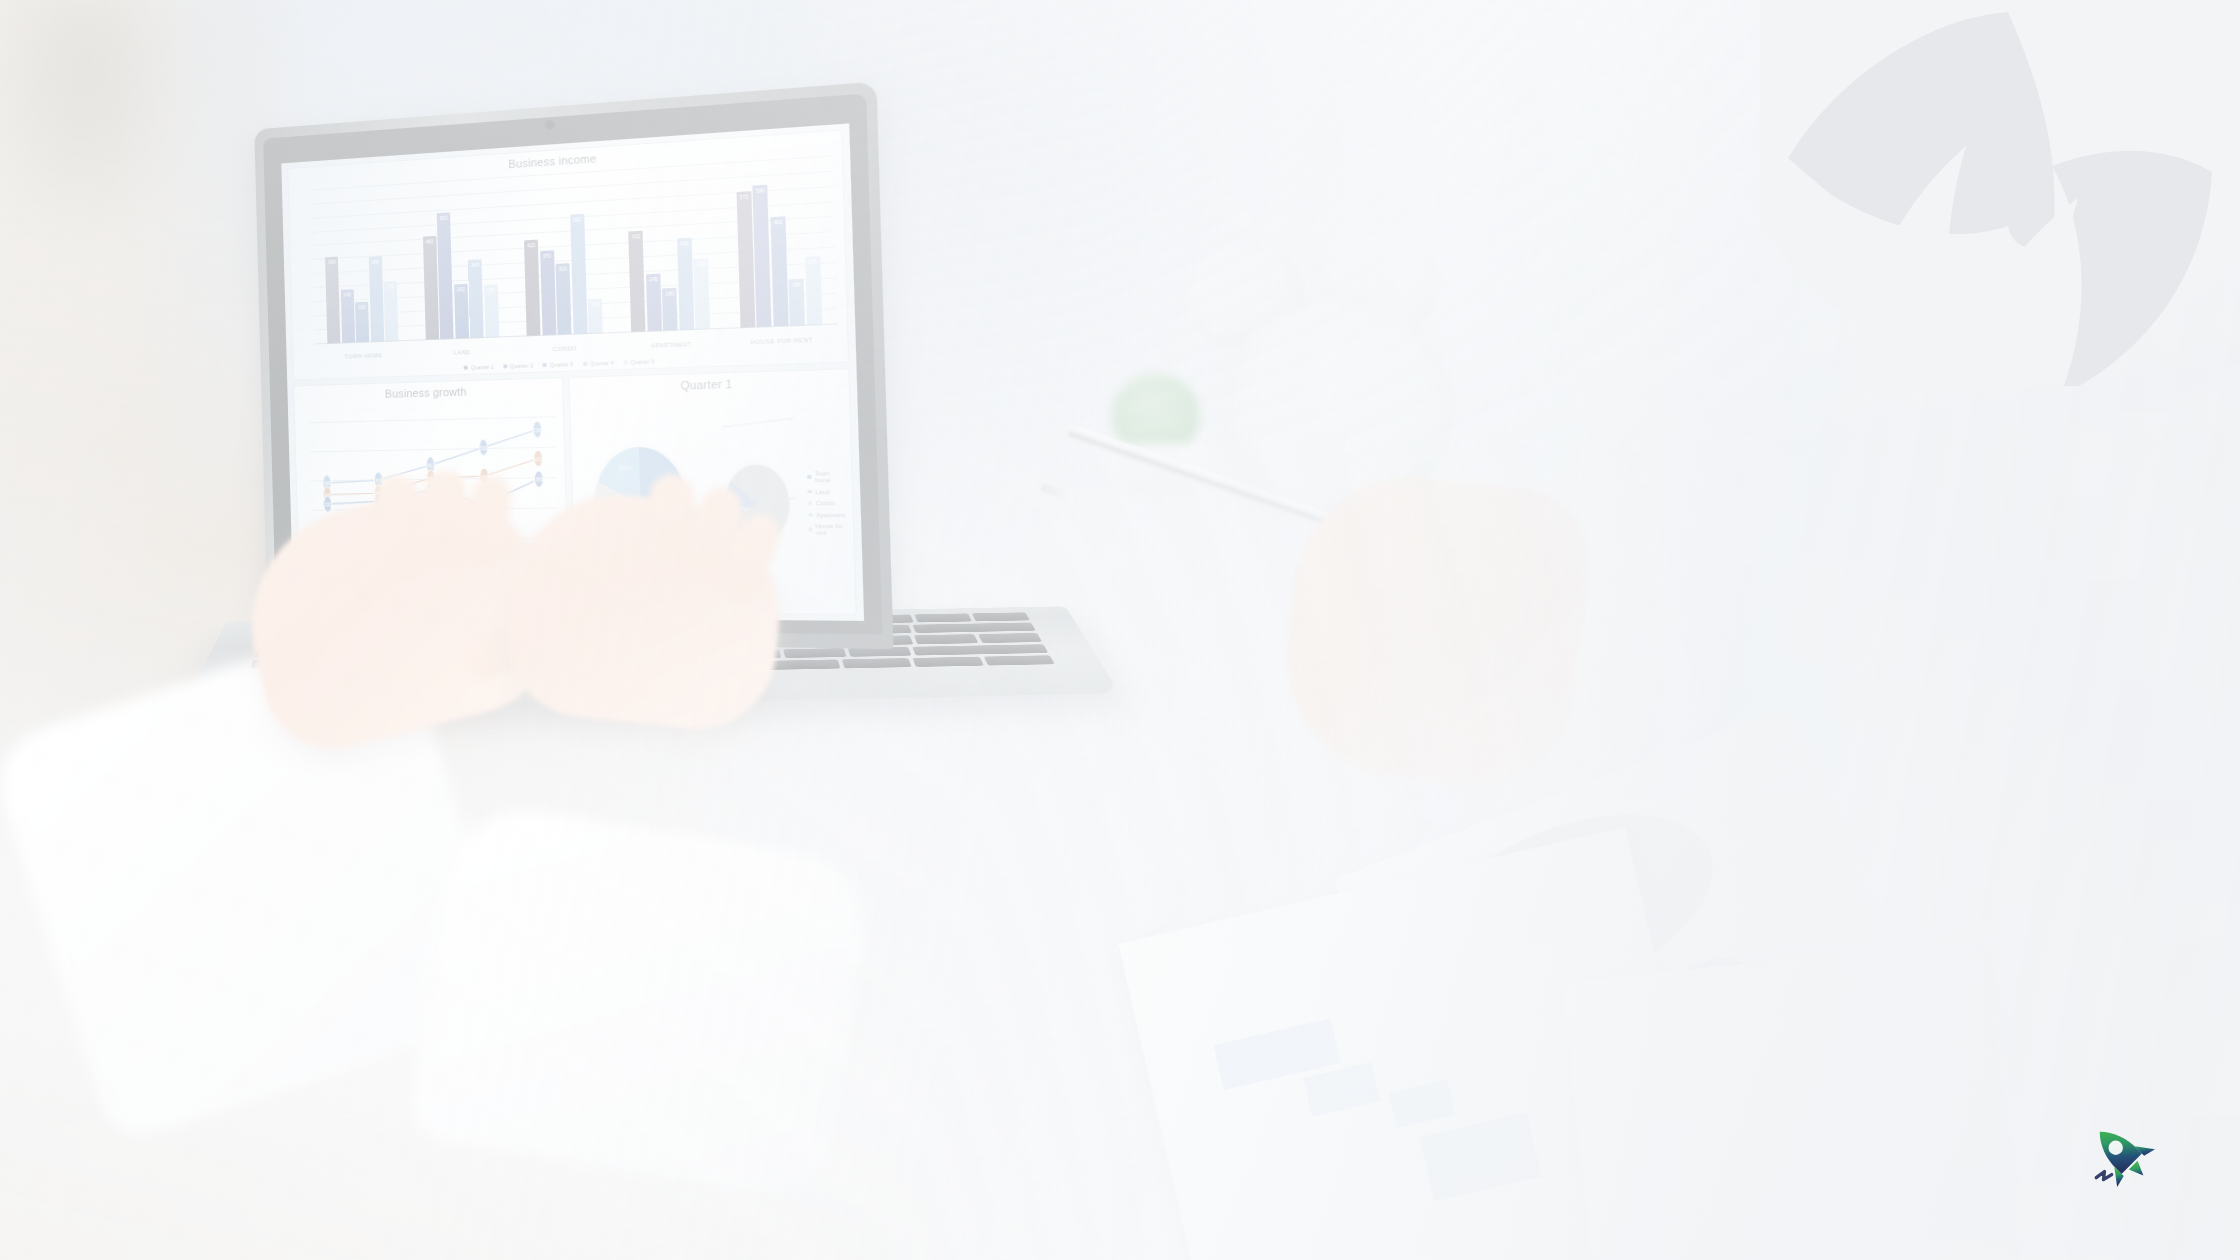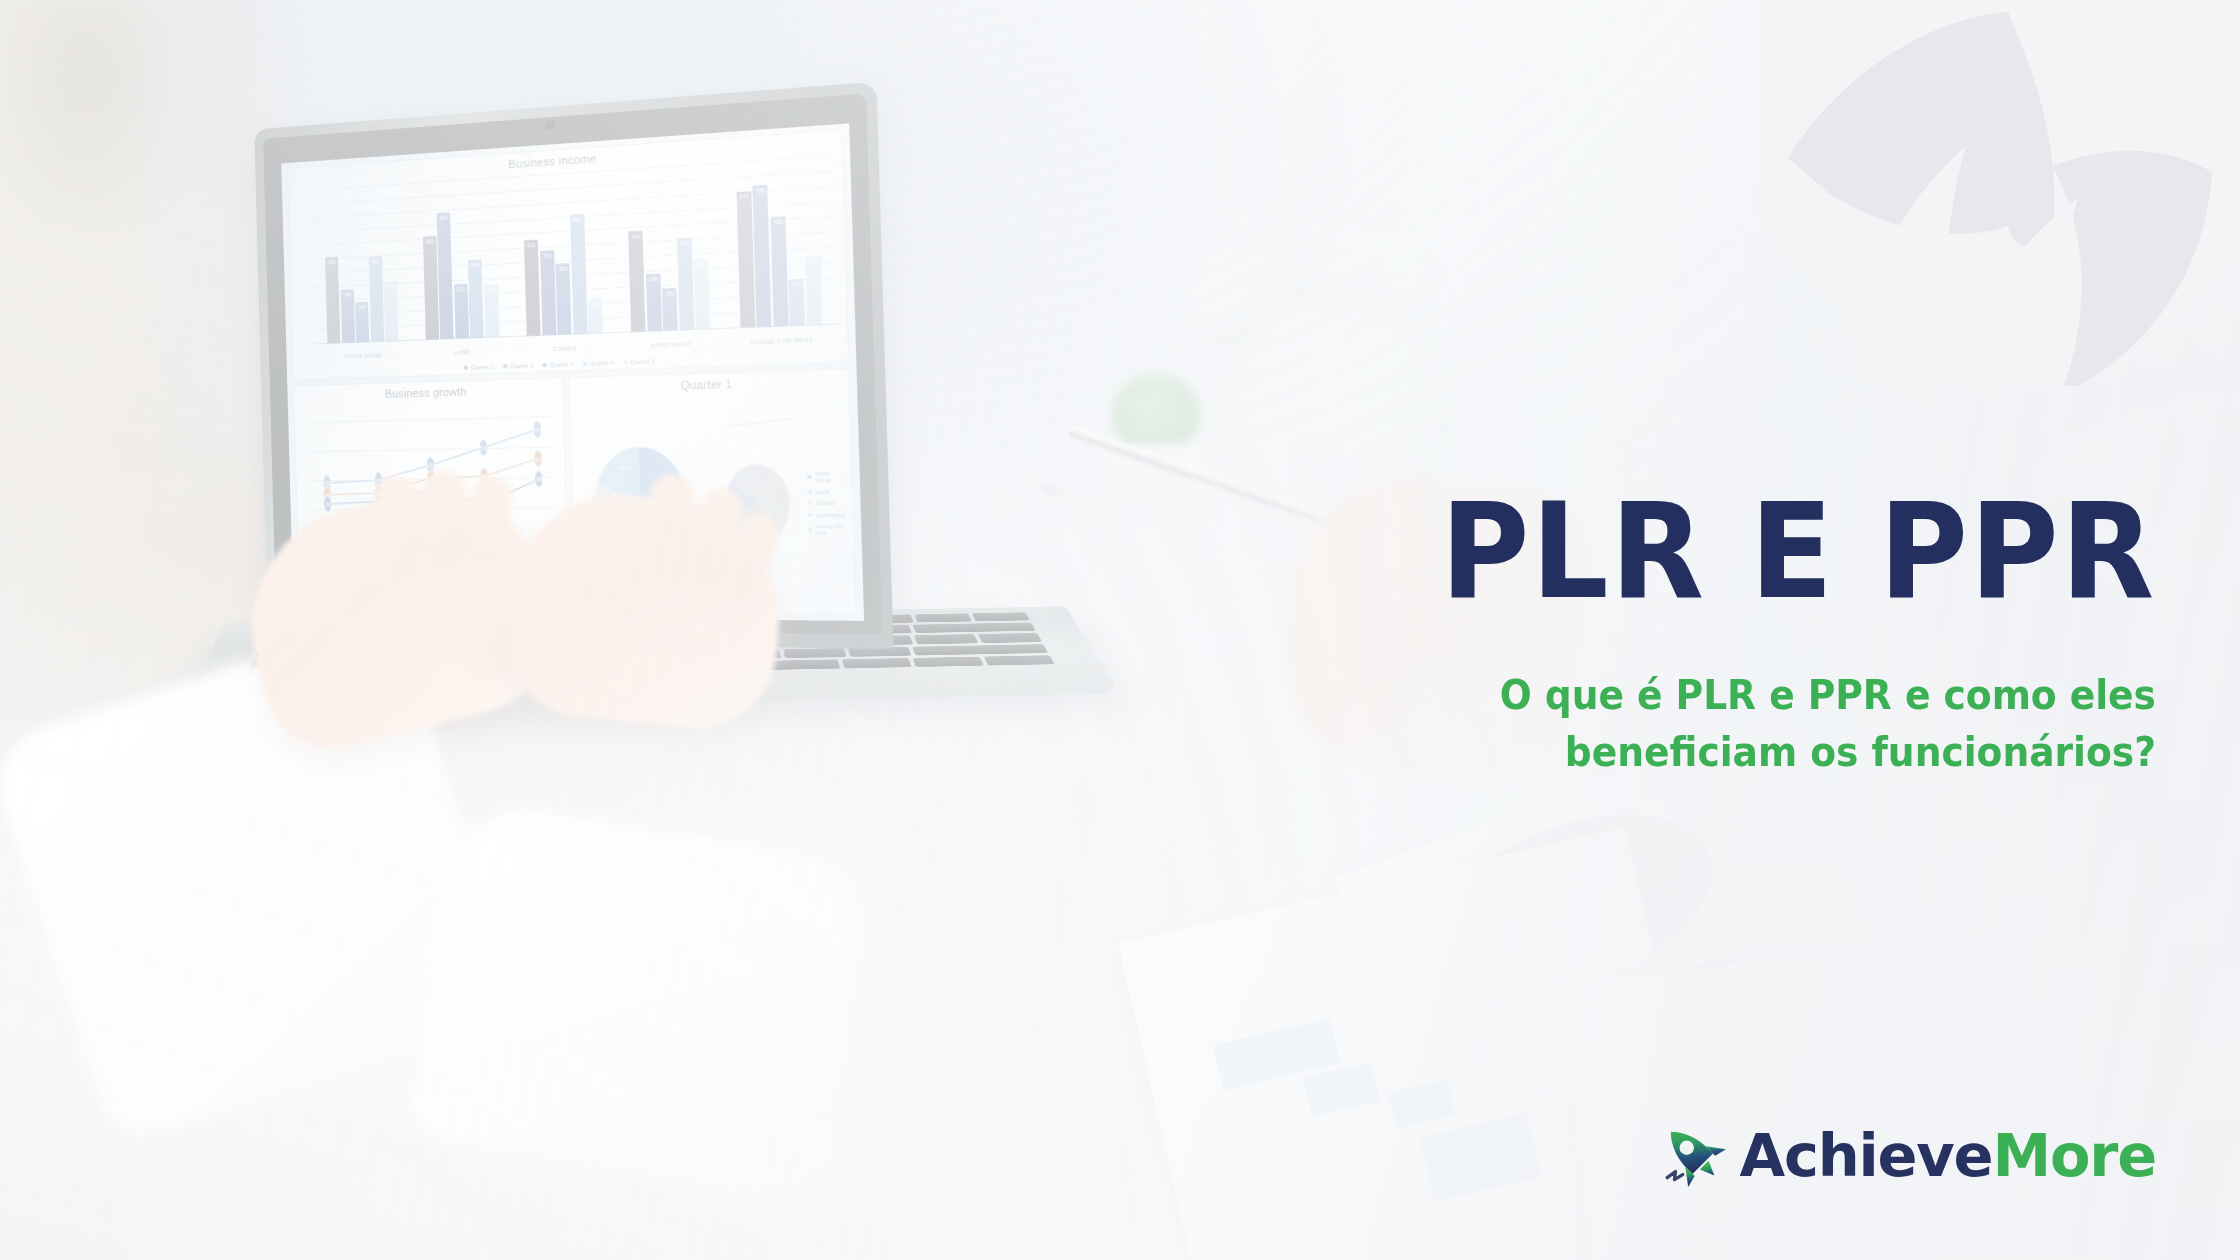--- a/index.html
+++ b/index.html
@@ -616,45 +616,35 @@
         <circle cx="250" cy="150" r="290" fill="#f3f4f6"></circle>
         <path d="M28 232 C78 150 168 92 248 86 L248 300 C190 320 120 300 70 268 Z" fill="#e6e8ec"></path>
         <path d="M248 86 C290 180 300 250 292 318 C258 330 250 310 248 300 Z" fill="#e6e8ec"></path>
         <path d="M96 462 C96 360 140 278 206 220 C182 300 182 390 196 462 Z" fill="#f3f4f6"></path>
         <path d="M292 240 C356 216 410 222 452 246 C446 350 384 430 300 470 C330 396 330 306 292 240 Z" fill="#e6e8ec"></path>
         <path d="M196 462 C212 386 252 320 318 272 C296 348 282 418 286 470 Z" fill="#f3f4f6"></path>
       </g>
     </svg>
   </div>
 
-  <div class="copy">
-    <div class="headline">PLR E PPR</div>
-    <div class="subhead">
-      <div>O que é PLR e PPR e como eles</div>
-      <div>beneficiam os funcionários?</div>
-    </div>
-  </div>
 
   <div class="logo">
     <svg class="rocket" viewBox="0 0 64 68" xmlns="http://www.w3.org/2000/svg">
       <defs>
         <linearGradient id="rg" x1="0.75" y1="0" x2="0.2" y2="1">
           <stop offset="0%" stop-color="#44b94e"></stop>
           <stop offset="38%" stop-color="#2f9a63"></stop>
           <stop offset="70%" stop-color="#23527a"></stop>
           <stop offset="100%" stop-color="#26325f"></stop>
         </linearGradient>
       </defs>
       <g transform="rotate(-45 32 34)">
         <path d="M32 2 C42 12 46 26 46 38 L46 46 L18 46 L18 38 C18 26 22 12 32 2 Z" fill="url(#rg)"></path>
         <circle cx="32" cy="24" r="7" fill="#ffffff" opacity="0.92"></circle>
         <path d="M18 36 L6 52 L18 49 Z" fill="url(#rg)"></path>
         <path d="M46 36 L58 52 L46 49 Z" fill="url(#rg)"></path>
         <path d="M26 48 L32 62 L38 48 Z" fill="url(#rg)"></path>
       </g>
       <path d="M6 56 L14 50 L13 58 L21 53" fill="none" stroke="#26325f" stroke-width="3.2" stroke-linecap="round" stroke-linejoin="round" opacity=".92"></path>
     </svg>
-    <div class="wordmark">
-      <span class="wm-a">Achieve</span><span class="wm-b">More</span>
-    </div>
   </div>
 
 </div>
 
 </body></html>

